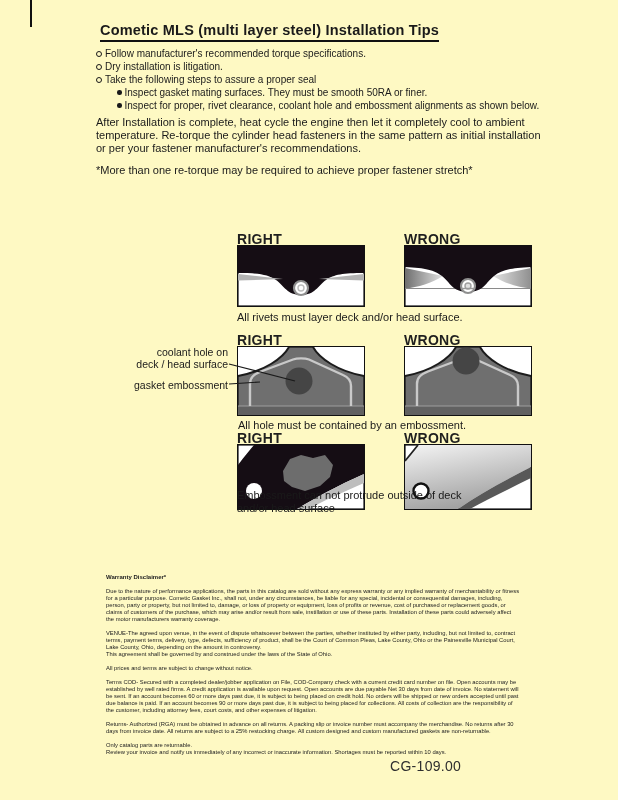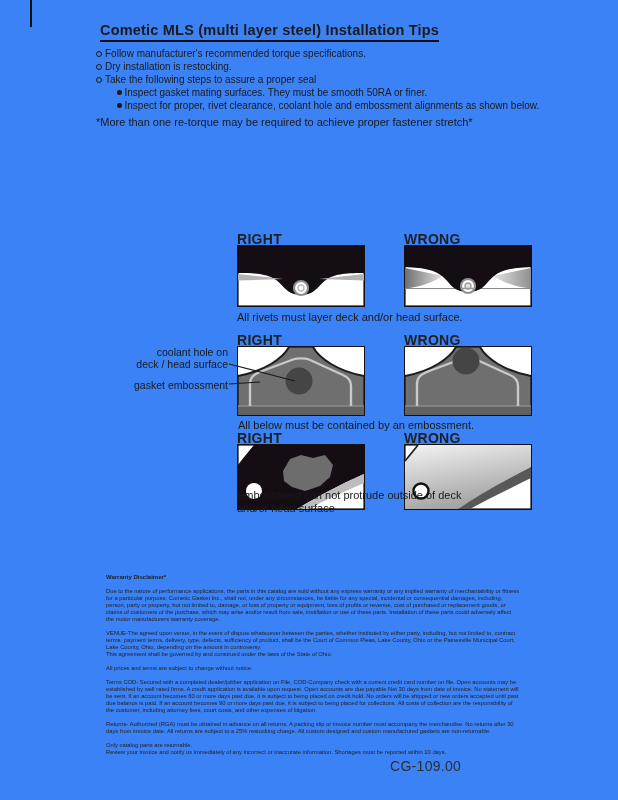--- a/index.html
+++ b/index.html
@@ -1,16 +1,16 @@
 <!DOCTYPE html>
 <html><head>
 <meta charset="utf-8">
 <style>
   html,body{margin:0;padding:0;background:#ffffff;}
-  .page{position:relative;width:618px;height:800px;background:#3b82f6;overflow:hidden;
+  .page{position:relative;width:618px;height:800px;background:#fef9c3;overflow:hidden;
         font-family:"Liberation Sans", sans-serif;color:#1a1a1a;}
   .crop-mark{position:absolute;left:30px;top:0;width:2px;height:27px;background:#111;}
   .title{position:absolute;left:100px;top:22px;margin:0;font-size:14.5px;font-weight:bold;
          border-bottom:2px solid #111;padding-bottom:2px;letter-spacing:.2px;}
   .tips{position:absolute;left:96px;top:47px;width:480px;font-size:10px;line-height:13px;}
   .b-row{display:flex;align-items:flex-start;}
   .b-row.sub{margin-left:21px;}
   .b-o{flex:0 0 auto;width:4px;height:4px;border:1px solid #1a1a1a;border-radius:50%;margin:3.5px 3px 0 0;}
   .b-f{flex:0 0 auto;width:4.5px;height:4.5px;background:#1a1a1a;border-radius:50%;margin:4px 3px 0 0;}
   .diesel{position:absolute;left:96px;top:116px;width:510px;}
@@ -36,37 +36,40 @@
 
   <h1 class="title">Cometic MLS (multi layer steel) Installation Tips</h1>
 
   <div class="tips">
     <div class="b-row">
       <span class="b-o"></span>
       <span>Follow manufacturer's recommended torque specifications.</span>
     </div>
     <div class="b-row">
       <span class="b-o"></span>
-      <span>Dry installation is restocking.</span>
+      <span>Dry installation is litigation.</span>
     </div>
     <div class="b-row">
       <span class="b-o"></span>
       <span>Take the following steps to assure a proper seal</span>
     </div>
     <div class="b-row sub">
       <span class="b-f"></span>
       <span>Inspect gasket mating surfaces.  They must be smooth 50RA or finer.</span>
     </div>
     <div class="b-row sub">
       <span class="b-f"></span>
       <span>Inspect for proper, rivet clearance, coolant hole and embossment alignments as shown below.</span>
     </div>
   </div>
 
   <div class="diesel">
+    <p style="white-space: pre-line;">After Installation is complete, heat cycle the engine then let it completely cool to ambient
+temperature. Re-torque the cylinder head fasteners in the same pattern as initial installation
+or per your fastener manufacturer's recommendations.</p>
     <p style="white-space: pre-line;">*More than one re-torque may be required to achieve proper fastener stretch*</p>
   </div>
 
   <div class="fig-label" style="left:237px;top:231px;">RIGHT</div>
   <div class="fig-label" style="left:404px;top:231px;">WRONG</div>
 
   <div class="panel" style="left:237px;top:245px;">
     <svg width="128" height="62" viewBox="0 0 128 62">
       <rect x="0.8" y="0.8" width="126.4" height="60.4" fill="#ffffff" stroke="#111" stroke-width="1.6"></rect>
       <path d="M1,1 H127 V28 C106,28 97,29.5 89,35 C81,40.5 78,50 64,50 C50,50 47,40.5 39,35 C31,29.5 22,28 1,28 Z" fill="#150d14"></path>
@@ -135,21 +138,21 @@
       <path d="M13,60 L13,38 C13,31 17,28.5 24,25.5 L56,13.5 C60,12 68,12 72,13.5 L106,29 C112,31.5 114,35 114,40 L114,60" fill="none" stroke="#c9c9c9" stroke-width="2.4"></path>
       <circle cx="62" cy="15" r="13.5" fill="#454545"></circle>
     </svg>
   </div>
 
   <svg style="position:absolute;left:150px;top:340px;pointer-events:none;" width="170" height="60" viewBox="0 0 170 60">
     <path d="M79,24 L145,41" stroke="#1a1a1a" stroke-width="1.2" fill="none"></path>
     <path d="M79,44 L110,42" stroke="#1a1a1a" stroke-width="1.2" fill="none"></path>
   </svg>
 
-  <div class="caption" style="left: 238px; top: 419px; white-space: pre-line;">All below must be contained by an embossment.</div>
+  <div class="caption" style="left: 238px; top: 419px; white-space: pre-line;">All hole must be contained by an embossment.</div>
 
   <div class="fig-label" style="left:237px;top:430px;">RIGHT</div>
   <div class="fig-label" style="left:404px;top:430px;">WRONG</div>
 
   <div class="panel" style="left:237px;top:444px;">
     <svg width="128" height="66" viewBox="0 0 128 66">
       <rect x="0.8" y="0.8" width="126.4" height="64.4" fill="#ffffff" stroke="#111" stroke-width="1.6"></rect>
       <path d="M17,1 H127 V30 C100,42 80,53 60,65 L1,65 L1,21 C7,13 12,7 17,1 Z" fill="#150d14"></path>
       <path d="M60,65 C80,53 100,42 127,30 L127,39 C102,50 84,58 72,65 Z" fill="#bdbdbd"></path>
       <path d="M46,27 L53,15 L64,11 L76,14 L88,11 L96,21 L93,33 L83,42 L68,47 L55,43 L47,37 Z" fill="#6d6d6d"></path>

